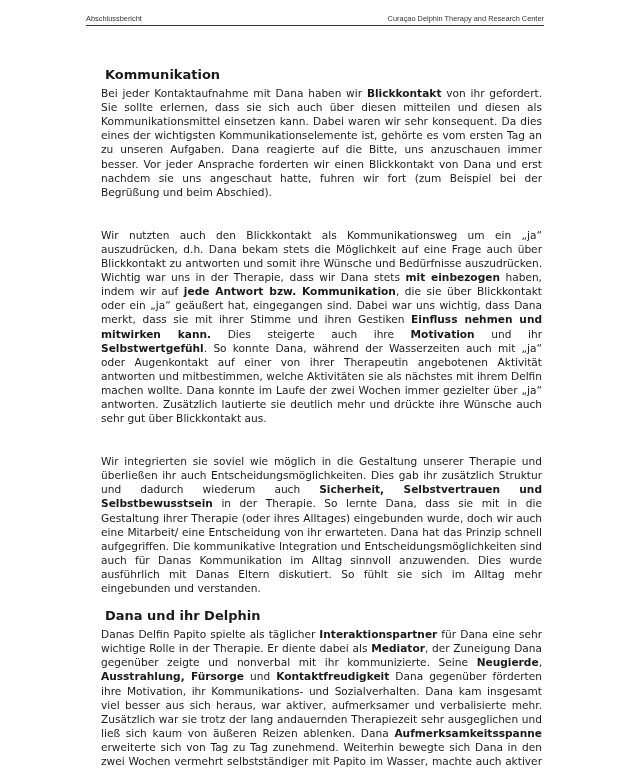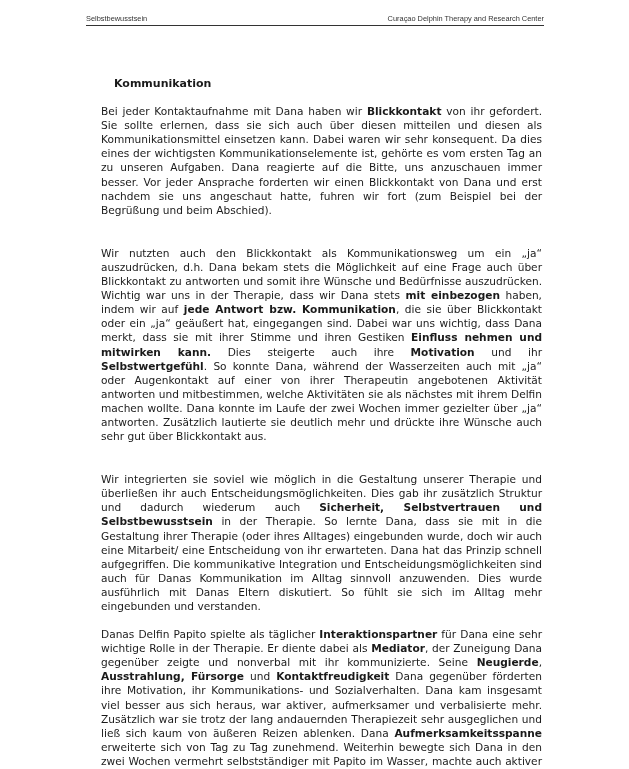--- a/index.html
+++ b/index.html
@@ -1,37 +1,38 @@
 <!DOCTYPE html>
 <html><head>
   <meta charset="utf-8">
   <style>
     html, body { margin: 0; padding: 0; background: #ffffff; }
     body { width: 629px; height: 769px; overflow: hidden; position: relative; font-family: "DejaVu Sans", sans-serif; color: #1a1a1a; }
     .header { position: absolute; left: 86px; top: 11px; width: 458px; height: 14px; border-bottom: 1px solid #333; font-family: "Liberation Sans", sans-serif; font-size: 7.4px; color: #333; }
     .header .left { position: absolute; left: 0; top: 3px; }
     .header .right { position: absolute; right: 0; top: 3px; }
     .content { position: absolute; left: 101px; top: 64px; width: 441px; font-size: 10.6px; line-height: 14.1px; }
-    h2 { font-size: 11px; font-weight: bold; margin: 13px; line-height: 14.1px; }
+    h2 { font-size: 13px; font-weight: bold; margin: 4px; line-height: 14.1px; }
     p { margin: 0; text-align: justify; }
     p + p { margin-top: 29px; }
     .sec2 { margin-top: 14px; }
     b { font-weight: bold; }
   </style>
 </head>
 <body>
 
 <div class="header">
-  <span class="left">Selbstbewusstsein</span>
+  <span class="left">Abschlussbericht</span>
   <span class="right">Curaçao Delphin Therapy and Research Center</span>
 </div>
 
 <div class="content">
   <section>
     <h2>Kommunikation</h2>
     <p><span>Bei jeder Kontaktaufnahme mit Dana haben wir </span><b>Blickkontakt</b><span> von ihr gefordert. Sie sollte erlernen, dass sie sich auch über diesen mitteilen und diesen als Kommunikationsmittel einsetzen kann. Dabei waren wir sehr konsequent. Da dies eines der wichtigsten Kommunikationselemente ist, gehörte es vom ersten Tag an zu unseren Aufgaben. Dana reagierte auf die Bitte, uns anzuschauen immer besser. Vor jeder Ansprache forderten wir einen Blickkontakt von Dana und erst nachdem sie uns angeschaut hatte, fuhren wir fort (zum Beispiel bei der Begrüßung und beim Abschied).</span></p>
     <p><span>Wir nutzten auch den Blickkontakt als Kommunikationsweg um ein „ja“ auszudrücken, d.h. Dana bekam stets die Möglichkeit auf eine Frage auch über Blickkontakt zu antworten und somit ihre Wünsche und Bedürfnisse auszudrücken. Wichtig war uns in der Therapie, dass wir Dana stets </span><b>mit einbezogen</b><span> haben, indem wir auf </span><b>jede Antwort bzw. Kommunikation</b><span>, die sie über Blickkontakt oder ein „ja“ geäußert hat, eingegangen sind. Dabei war uns wichtig, dass Dana merkt, dass sie mit ihrer Stimme und ihren Gestiken </span><b>Einfluss nehmen und mitwirken kann.</b><span> Dies steigerte auch ihre </span><b>Motivation</b><span> und ihr </span><b>Selbstwertgefühl</b><span>. So konnte Dana, während der Wasserzeiten auch mit „ja“ oder Augenkontakt auf einer von ihrer Therapeutin angebotenen Aktivität antworten und mitbestimmen, welche Aktivitäten sie als nächstes mit ihrem Delfin machen wollte. Dana konnte im Laufe der zwei Wochen immer gezielter über „ja“ antworten. Zusätzlich lautierte sie deutlich mehr und drückte ihre Wünsche auch sehr gut über Blickkontakt aus.</span></p>
     <p><span>Wir integrierten sie soviel wie möglich in die Gestaltung unserer Therapie und überließen ihr auch Entscheidungsmöglichkeiten. Dies gab ihr zusätzlich Struktur und dadurch wiederum auch </span><b>Sicherheit, Selbstvertrauen und Selbstbewusstsein</b><span> in der Therapie. So lernte Dana, dass sie mit in die Gestaltung ihrer Therapie (oder ihres Alltages) eingebunden wurde, doch wir auch eine Mitarbeit/ eine Entscheidung von ihr erwarteten. Dana hat das Prinzip schnell aufgegriffen. Die kommunikative Integration und Entscheidungsmöglichkeiten sind auch für Danas Kommunikation im Alltag sinnvoll anzuwenden. Dies wurde ausführlich mit Danas Eltern diskutiert. So fühlt sie sich im Alltag mehr eingebunden und verstanden.</span></p>
   </section>
   <section class="sec2">
+    <h2>Dana und ihr Delphin</h2>
     <p><span>Danas Delfin Papito spielte als täglicher </span><b>Interaktionspartner</b><span> für Dana eine sehr wichtige Rolle in der Therapie. Er diente dabei als </span><b>Mediator</b><span>, der Zuneigung Dana gegenüber zeigte und nonverbal mit ihr kommunizierte. Seine </span><b>Neugierde</b><span>, </span><b>Ausstrahlung, Fürsorge</b><span> und </span><b>Kontaktfreudigkeit</b><span> Dana gegenüber förderten ihre Motivation, ihr Kommunikations- und Sozialverhalten. Dana kam insgesamt viel besser aus sich heraus, war aktiver, aufmerksamer und verbalisierte mehr. Zusätzlich war sie trotz der lang andauernden Therapiezeit sehr ausgeglichen und ließ sich kaum von äußeren Reizen ablenken. Dana </span><b>Aufmerksamkeitsspanne</b><span> erweiterte sich von Tag zu Tag zunehmend. Weiterhin bewegte sich Dana in den zwei Wochen vermehrt selbstständiger mit Papito im Wasser, machte auch aktiver mit. Danas Hand musste seltener zu Papito geführt werden und sie lernte</span></p>
   </section>
 </div>
 
 </body></html>

